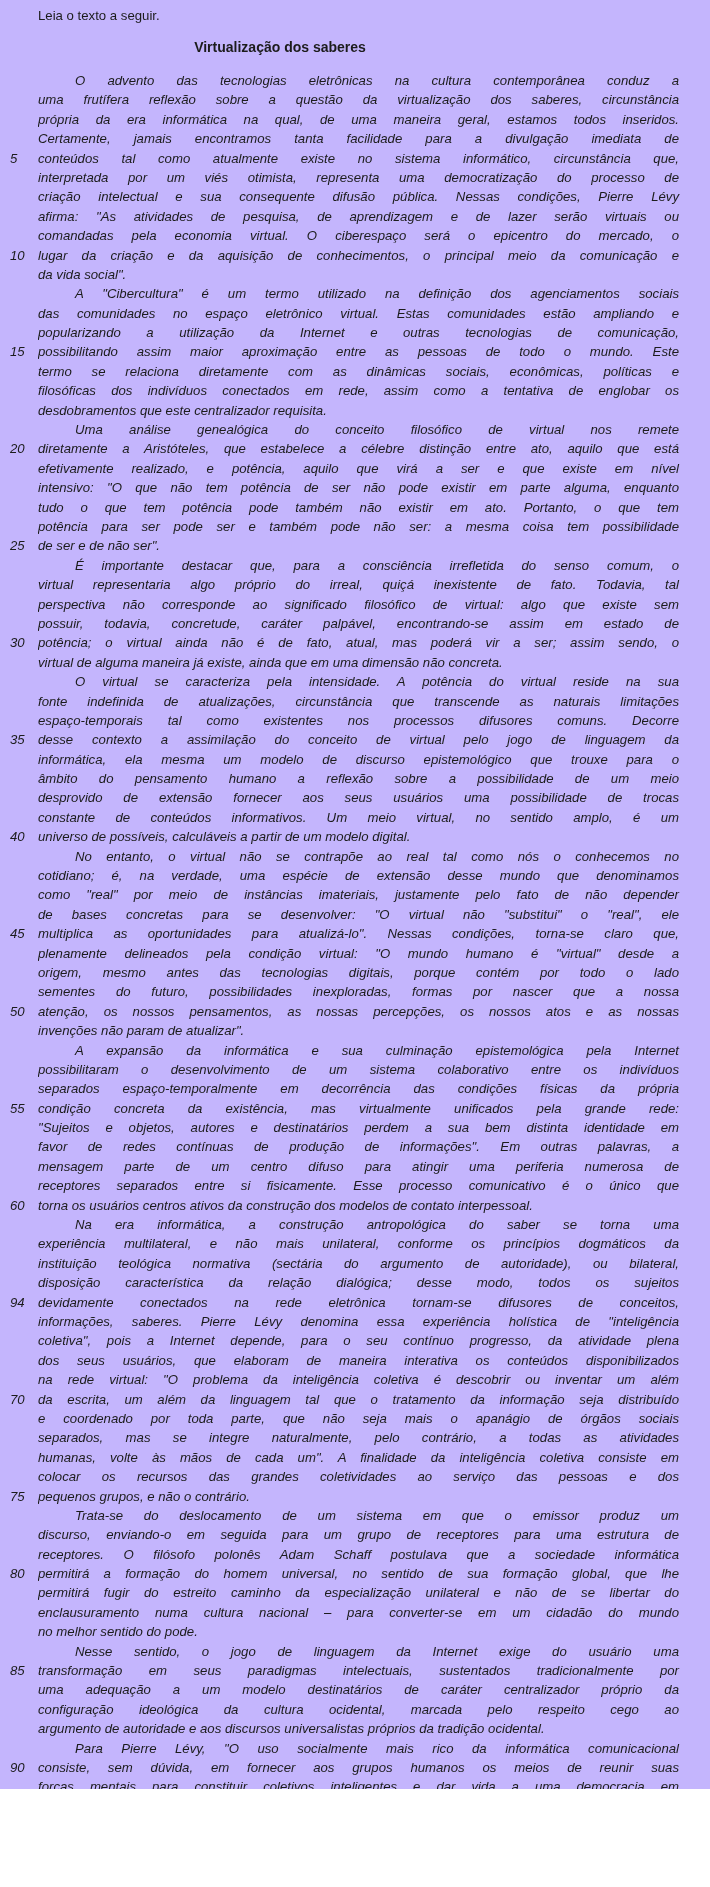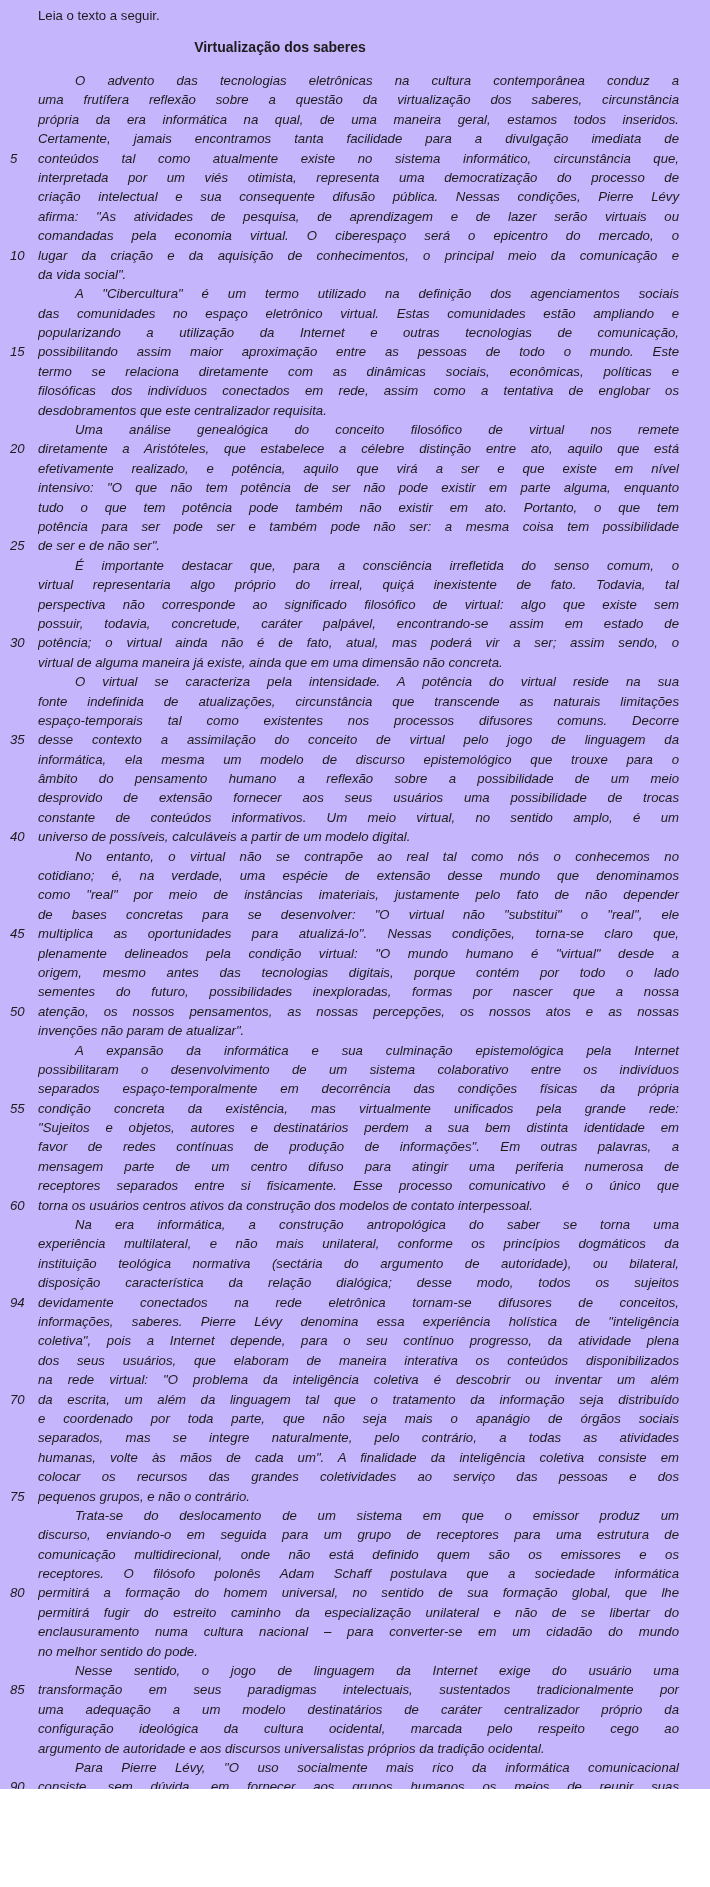--- a/index.html
+++ b/index.html
@@ -373,24 +373,20 @@
       <div class="line first">
         <span class="num"></span>
         <span class="txt">Trata-se do deslocamento de um sistema em que o emissor produz um</span>
       </div>
       <div class="line">
         <span class="num"></span>
         <span class="txt">discurso, enviando-o em seguida para um grupo de receptores para uma estrutura de</span>
       </div>
       <div class="line">
         <span class="num"></span>
-        <span class="txt">comunicação multidirecional, onde não está definido quem são os emissores e os</span>
-      </div>
-      <div class="line">
-        <span class="num"></span>
         <span class="txt">receptores. O filósofo polonês Adam Schaff postulava que a sociedade informática</span>
       </div>
       <div class="line">
         <span class="num">80</span>
         <span class="txt">permitirá a formação do homem universal, no sentido de sua formação global, que lhe</span>
       </div>
       <div class="line">
         <span class="num"></span>
         <span class="txt">permitirá fugir do estreito caminho da especialização unilateral e não de se libertar do</span>
       </div>

